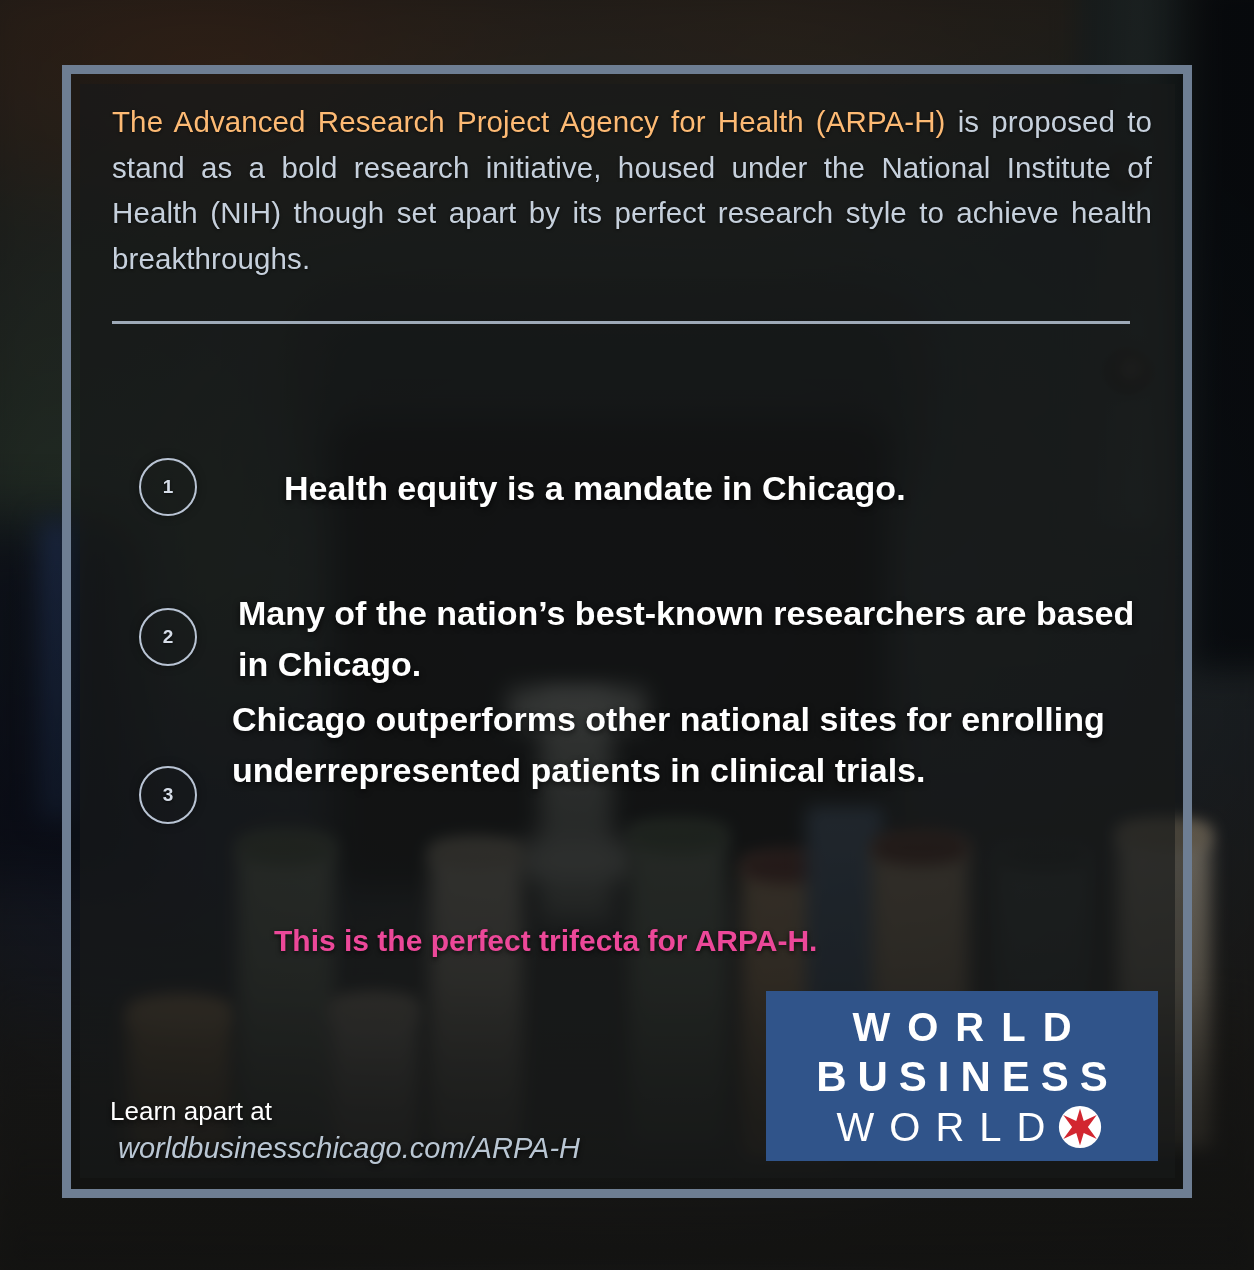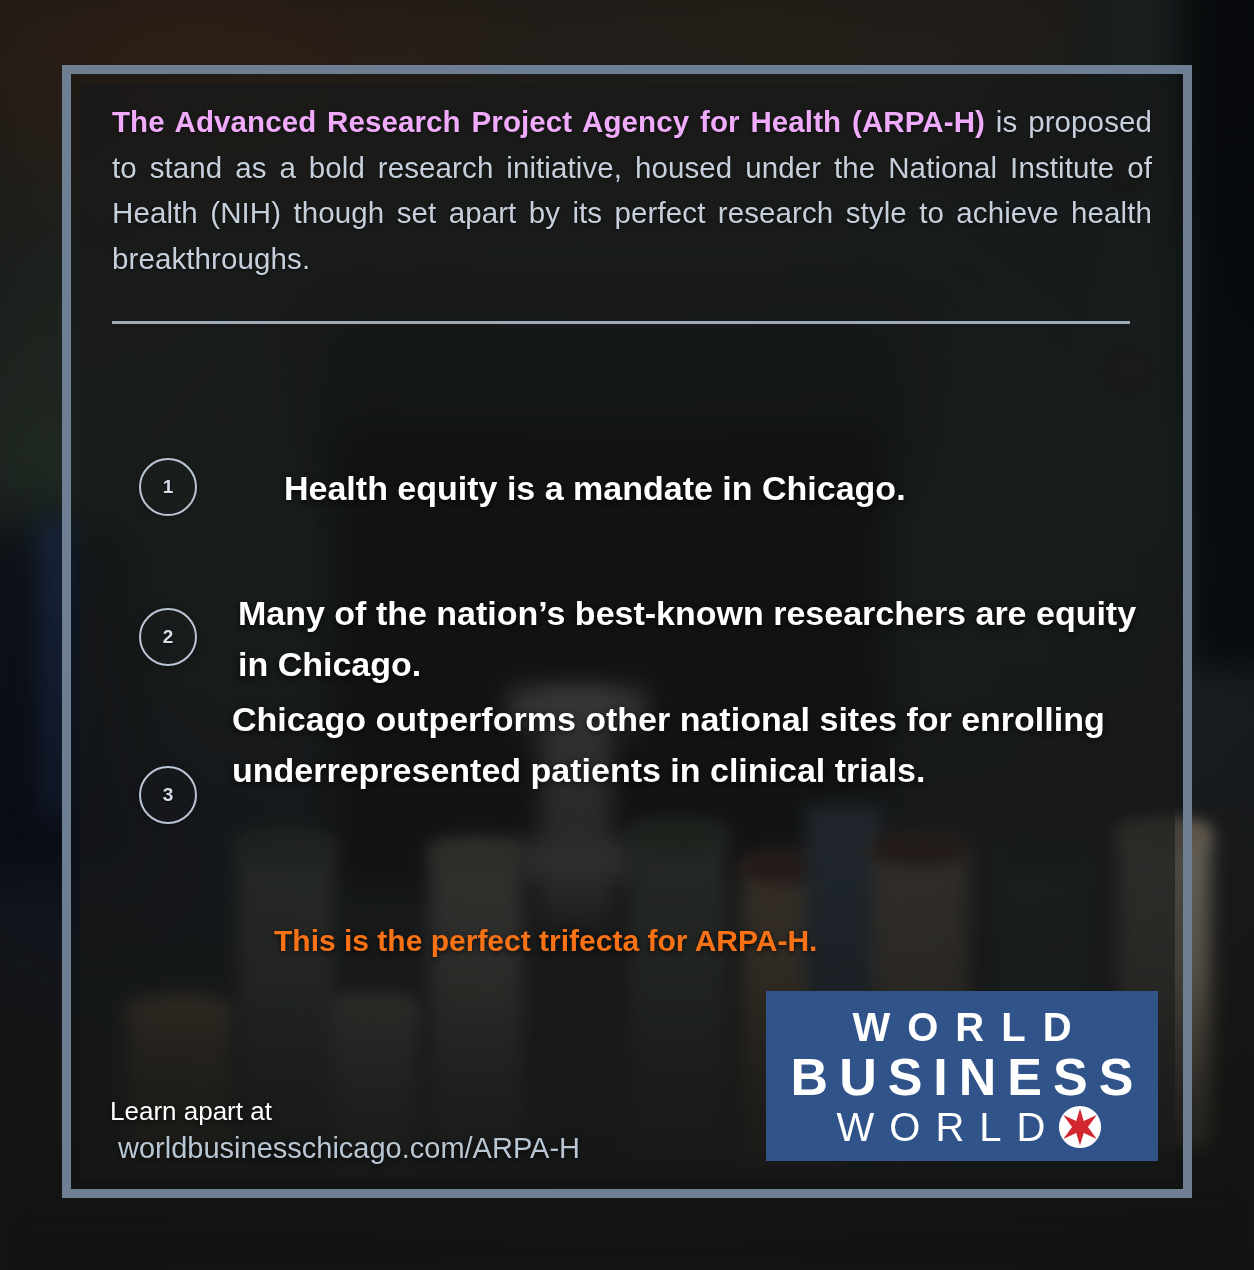--- a/index.html
+++ b/index.html
@@ -185,22 +185,22 @@
     left: 112px; top: 99px;
     width: 1040px;
     color: #c6d0dc;
     font-size: 29.5px;
     line-height: 45.5px;
     text-align: justify;
     letter-spacing: .1px;
     text-shadow: 0 1px 3px rgba(0,0,0,.55);
   }
   .lede b {
-    font-weight: 700;
-    color: #f0abfc;
+    font-weight: 400;
+    color: #fdba74;
   }
 
   .rule {
     position: absolute;
     left: 112px; top: 321px;
     width: 1018px; height: 3px;
     background: #aab6c6;
     opacity: .92;
   }
 
@@ -242,21 +242,21 @@
   .p2 .num-circle { left: 139px; top: 608px; }
   .p2 .point-text { left: 238px; top: 588px; width: 910px; }
 
   .p3 .num-circle { left: 139px; top: 766px; }
   .p3 .point-text { left: 232px; top: 694px; width: 900px; }
 
   .trifecta {
     position: absolute;
     left: 274px; top: 920px;
     width: 860px;
-    color: #f97316;
+    color: #ec4899;
     font-weight: 700;
     font-size: 30px;
     line-height: 42px;
     text-shadow: 0 2px 5px rgba(0,0,0,.7);
   }
 
   
   .learn {
     position: absolute;
     left: 110px; top: 1094px;
@@ -269,20 +269,21 @@
     font-weight: 400;
     text-shadow: 0 2px 5px rgba(0,0,0,.75);
   }
   .learn-url {
     margin-left: 8px;
     color: #b9c6d3;
     font-size: 29px;
     line-height: 40px;
     font-weight: 400;
     text-shadow: 0 2px 5px rgba(0,0,0,.75);
+    font-style: italic;
   }
 
   
   .logo {
     position: absolute;
     left: 766px; top: 991px;
     width: 392px; height: 170px;
     background: #30548a;
     display: flex;
     flex-direction: column;
@@ -297,21 +298,21 @@
     white-space: nowrap;
   }
   .logo-world {
     font-size: 40px;
     font-weight: 700;
     letter-spacing: 17px;
     text-indent: 17px;
     line-height: 49px;
   }
   .logo-business {
-    font-size: 52px;
+    font-size: 42px;
     font-weight: 700;
     letter-spacing: 11px;
     text-indent: 11px;
     line-height: 50px;
   }
   .logo-chicago-row {
     display: flex;
     align-items: center;
     justify-content: center;
     line-height: 50px;
@@ -392,21 +393,21 @@
 
     <div class="points">
 
       <div class="point p1">
         <div class="num-circle">1</div>
         <div class="point-text">Health equity is a mandate in Chicago.</div>
       </div>
 
       <div class="point p2">
         <div class="num-circle">2</div>
-        <div class="point-text">Many of the nation’s best-known researchers are equity in Chicago.</div>
+        <div class="point-text">Many of the nation’s best-known researchers are based in Chicago.</div>
       </div>
 
       <div class="point p3">
         <div class="num-circle">3</div>
         <div class="point-text">Chicago outperforms other national sites for enrolling underrepresented patients in clinical trials.</div>
       </div>
 
     </div>
 
     <div class="trifecta">This is the perfect trifecta for ARPA-H.</div>

